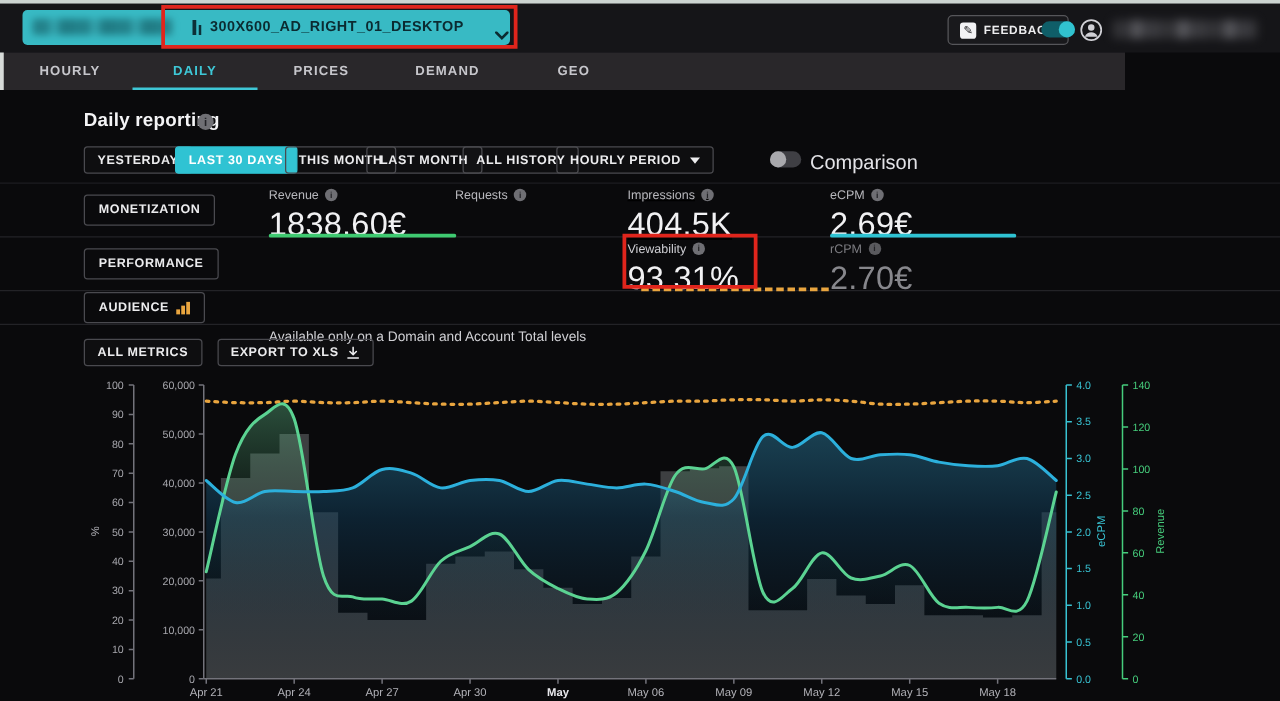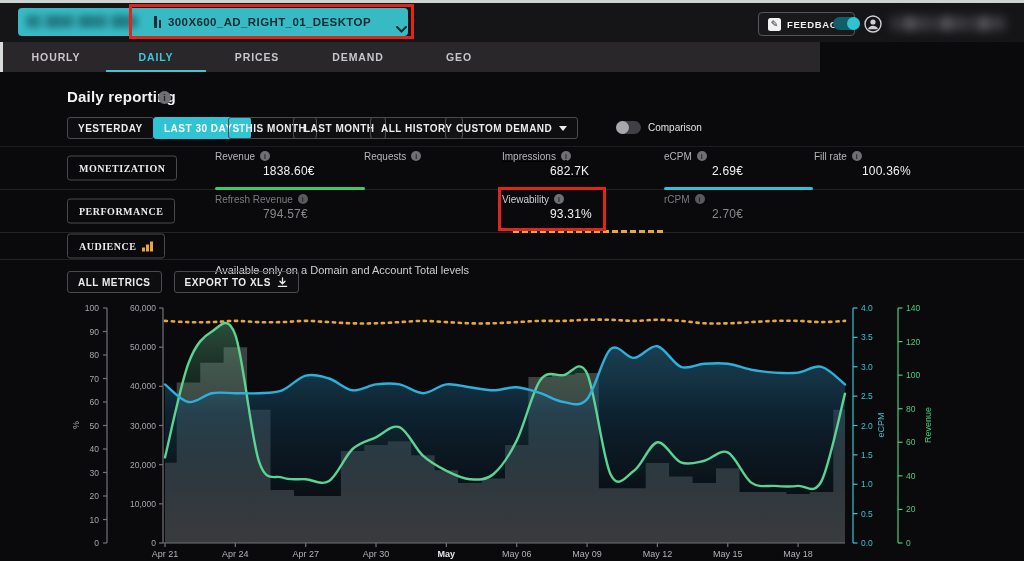--- a/index.html
+++ b/index.html
@@ -31,45 +31,45 @@
   .toggle .knob { position:absolute; border-radius:50%; top:0; }
   .toggle-top { position:absolute; left:833px; top:14px; width:27px; height:13px; background:#0f5e68; }
   .toggle-top .knob { width:13px; height:13px; left:14px; background:#31c2cf; }
   .toggle-cmp { position:absolute; left:549px; top:4px; width:25px; height:13px; background:#3f3f44; }
   .toggle-cmp .knob { width:13px; height:13px; left:0; background:#a9a9ad; }
 
   .avatar { position:absolute; left:864px; top:12px; width:18px; height:18px; cursor:pointer; }
   .user-blur { position:absolute; left:890px; top:13px; width:116px; height:15px; border-radius:2px; opacity:.75; filter:blur(4px);
     background:repeating-linear-gradient(90deg,#3c3c40 0 15px,#6a6a70 15px 24px,#47474c 24px 37px); }
 
-  .tabbar { position:absolute; left:0; top:42px; width:820px; height:30px; background:#29272a; }
+  .tabbar { position:absolute; left:0; top:42px; width:900px; height:30px; background:#29272a; }
   .tab-left-strip { position:absolute; left:0; top:42px; width:3px; height:30px; background:#d8dcd9; }
   .tab { position:absolute; top:0; height:30px; display:flex; align-items:center; transform:translateX(-50%); font-size:10.5px; font-weight:bold; letter-spacing:.9px; color:#c6c6cb; cursor:pointer; }
   .tab.active { color:#3ec7d6; }
   .tab-underline { position:absolute; left:106px; top:28px; width:100px; height:2px; background:#3ec7d6; }
 
   .report-title { position:absolute; left:67px; top:88px; font-size:15px; font-weight:bold; color:#f4f4f6; letter-spacing:.2px; }
   .info-icon { display:inline-flex; align-items:center; justify-content:center; background:#6f6f74; color:#232327; border-radius:50%; font-weight:bold; font-style:normal; cursor:pointer; }
   .title-info { position:absolute; left:158px; top:91px; width:13px; height:13px; font-size:9px; }
 
   .filters-row { position:absolute; left:67px; top:117px; width:900px; height:23px; }
   .fbtn { position:absolute; top:0; height:22px; display:flex; align-items:center; padding:0 10px; border:1px solid #4a4a4f; border-radius:3px; background:rgba(255,255,255,0.02); color:#ececee; font-size:10px; font-weight:bold; letter-spacing:.5px; cursor:pointer; white-space:nowrap; }
   .fbtn.active { background:#2fc3d3; border-color:#2fc3d3; color:#ffffff; }
   .fbtn .caret { width:0; height:0; border-left:4px solid transparent; border-right:4px solid transparent; border-top:5px solid #ececee; margin-left:7px; }
-  .cmp-label { position:absolute; left:581px; top:5px; font-size:10px; color:#e3e3e7; }
+  .cmp-label { position:absolute; left:581px; top:5px; font-size:16px; color:#e3e3e7; }
 
   .metrics { position:absolute; left:0; top:146px; width:1024px; border-top:1px solid #1d1d21; }
   .mrow { position:absolute; left:0; width:1024px; border-bottom:1px solid #232327; }
   .mrow1 { top:0; height:43px; } .mrow2 { top:43px; height:43px; } .mrow3 { top:86px; height:27px; }
-  .group-btn { position:absolute; left:67px; top:50%; transform:translateY(-50%); height:25px; display:flex; align-items:center; gap:6px; padding:0 11px; border:1px solid #4a4a4f; border-radius:3px; color:#ececee; font-size:10px; font-weight:bold; letter-spacing:.5px; cursor:pointer; white-space:nowrap;font-family:Liberation Serif, serif; }
+  .group-btn { position:absolute; left:67px; top:50%; transform:translateY(-50%); height:25px; display:flex; align-items:center; gap:6px; padding:0 11px; border:1px solid #4a4a4f; border-radius:3px; color:#ececee; font-size:10px; font-weight:bold; letter-spacing:.5px; cursor:pointer; white-space:nowrap; }
   .metric-cell { position:absolute; top:3px; width:142px; }
   .metric-label-row { display:flex; align-items:center; gap:5px; height:12px; }
   .metric-label { font-size:10px; color:#b7b7bc; }
   .metric-info { width:10px; height:10px; font-size:7px; }
-  .metric-value { margin-top:2px; font-size:12px; color:#f1f1f3; letter-spacing:.2px;margin-left:48px; }
+  .metric-value { margin-top:2px; font-size:26px; color:#f1f1f3; letter-spacing:.2px; }
   .cell-muted .metric-label { color:#7c7c81; }
   .cell-muted .metric-value { color:#87878c; }
   .cell-muted .metric-info { background:#5a5a5e; }
   .cell-bright .metric-label { color:#cfcfd4; }
   .u-green { position:absolute; left:0; top:37px; width:150px; height:3px; background:#3fca71; border-radius:2px; }
   .u-cyan  { position:absolute; left:0; top:37px; width:149px; height:3px; background:#2fc3d3; border-radius:2px; }
   .u-orange{ position:absolute; left:11px; top:37px; width:150px; height:0; border-top:3px dashed #e9a53f; }
   .audience-note { position:absolute; left:215px; top:50%; transform:translateY(-50%); font-size:11px; color:#cfcfd3;margin-top:24px; }
   .aud-bars { display:flex; align-items:flex-end; gap:1.5px; height:10px; }
   .aud-bars i { display:block; width:2.5px; background:#e9a53f; }
@@ -132,34 +132,34 @@
   <span class="info-icon title-info">i</span>
 
   <div class="filters-row">
     <div class="toggle toggle-cmp">
         <span class="knob"></span>
       </div>
     <span class="cmp-label">Comparison</span>
   <div class="fbtn" style="left: 0px;">
         <span>YESTERDAY</span>
       </div>
-      <div class="fbtn active" style="left: 86px;">
+      <div class="fbtn active" style="left: 73px;">
         <span>LAST 30 DAYS</span>
       </div>
       <div class="fbtn" style="left: 161px;">
         <span>THIS MONTH</span>
       </div>
       <div class="fbtn" style="left: 226px;">
         <span>LAST MONTH</span>
       </div>
       <div class="fbtn" style="left: 303px;">
         <span>ALL HISTORY</span>
       </div>
       <div class="fbtn" style="left: 378px;">
-        <span>CUSTOM DEMAND</span>
+        <span>HOURLY PERIOD</span>
         <span class="caret"></span>
       </div>
     </div>
 
   <div class="metrics">
     <div class="mrow mrow1">
         <div class="group-btn">MONETIZATION</div>
         <div class="metric-cell" style="left: 215px;">
           <div class="metric-label-row">
             <span class="metric-label">Revenue</span>
@@ -172,47 +172,33 @@
           <div class="metric-label-row">
             <span class="metric-label">Requests</span>
             <span class="info-icon metric-info">i</span>
           </div>
         </div>
         <div class="metric-cell" style="left: 502px; text-decoration: underline;">
           <div class="metric-label-row">
             <span class="metric-label">Impressions</span>
             <span class="info-icon metric-info">i</span>
           </div>
-          <div class="metric-value">682.7K</div>
+          <div class="metric-value">404.5K</div>
         </div>
         <div class="metric-cell" style="left: 664px;">
           <div class="metric-label-row">
             <span class="metric-label">eCPM</span>
             <span class="info-icon metric-info">i</span>
           </div>
           <div class="metric-value">2.69€</div>
           <div class="u-cyan"></div>
         </div>
-        <div class="metric-cell" style="left: 814px;">
-          <div class="metric-label-row">
-            <span class="metric-label">Fill rate</span>
-            <span class="info-icon metric-info">i</span>
-          </div>
-          <div class="metric-value">100.36%</div>
-        </div>
       </div>
     <div class="mrow mrow2">
         <div class="group-btn">PERFORMANCE</div>
-        <div class="metric-cell cell-muted" style="left: 215px;">
-          <div class="metric-label-row">
-            <span class="metric-label">Refresh Revenue</span>
-            <span class="info-icon metric-info">i</span>
-          </div>
-          <div class="metric-value">794.57€</div>
-        </div>
         <div class="metric-cell cell-bright" style="left: 502px;">
           <div class="metric-label-row">
             <span class="metric-label">Viewability</span>
             <span class="info-icon metric-info">i</span>
           </div>
           <div class="metric-value">93.31%</div>
           <div class="u-orange"></div>
         </div>
         <div class="metric-cell cell-muted" style="left: 664px;">
           <div class="metric-label-row">

